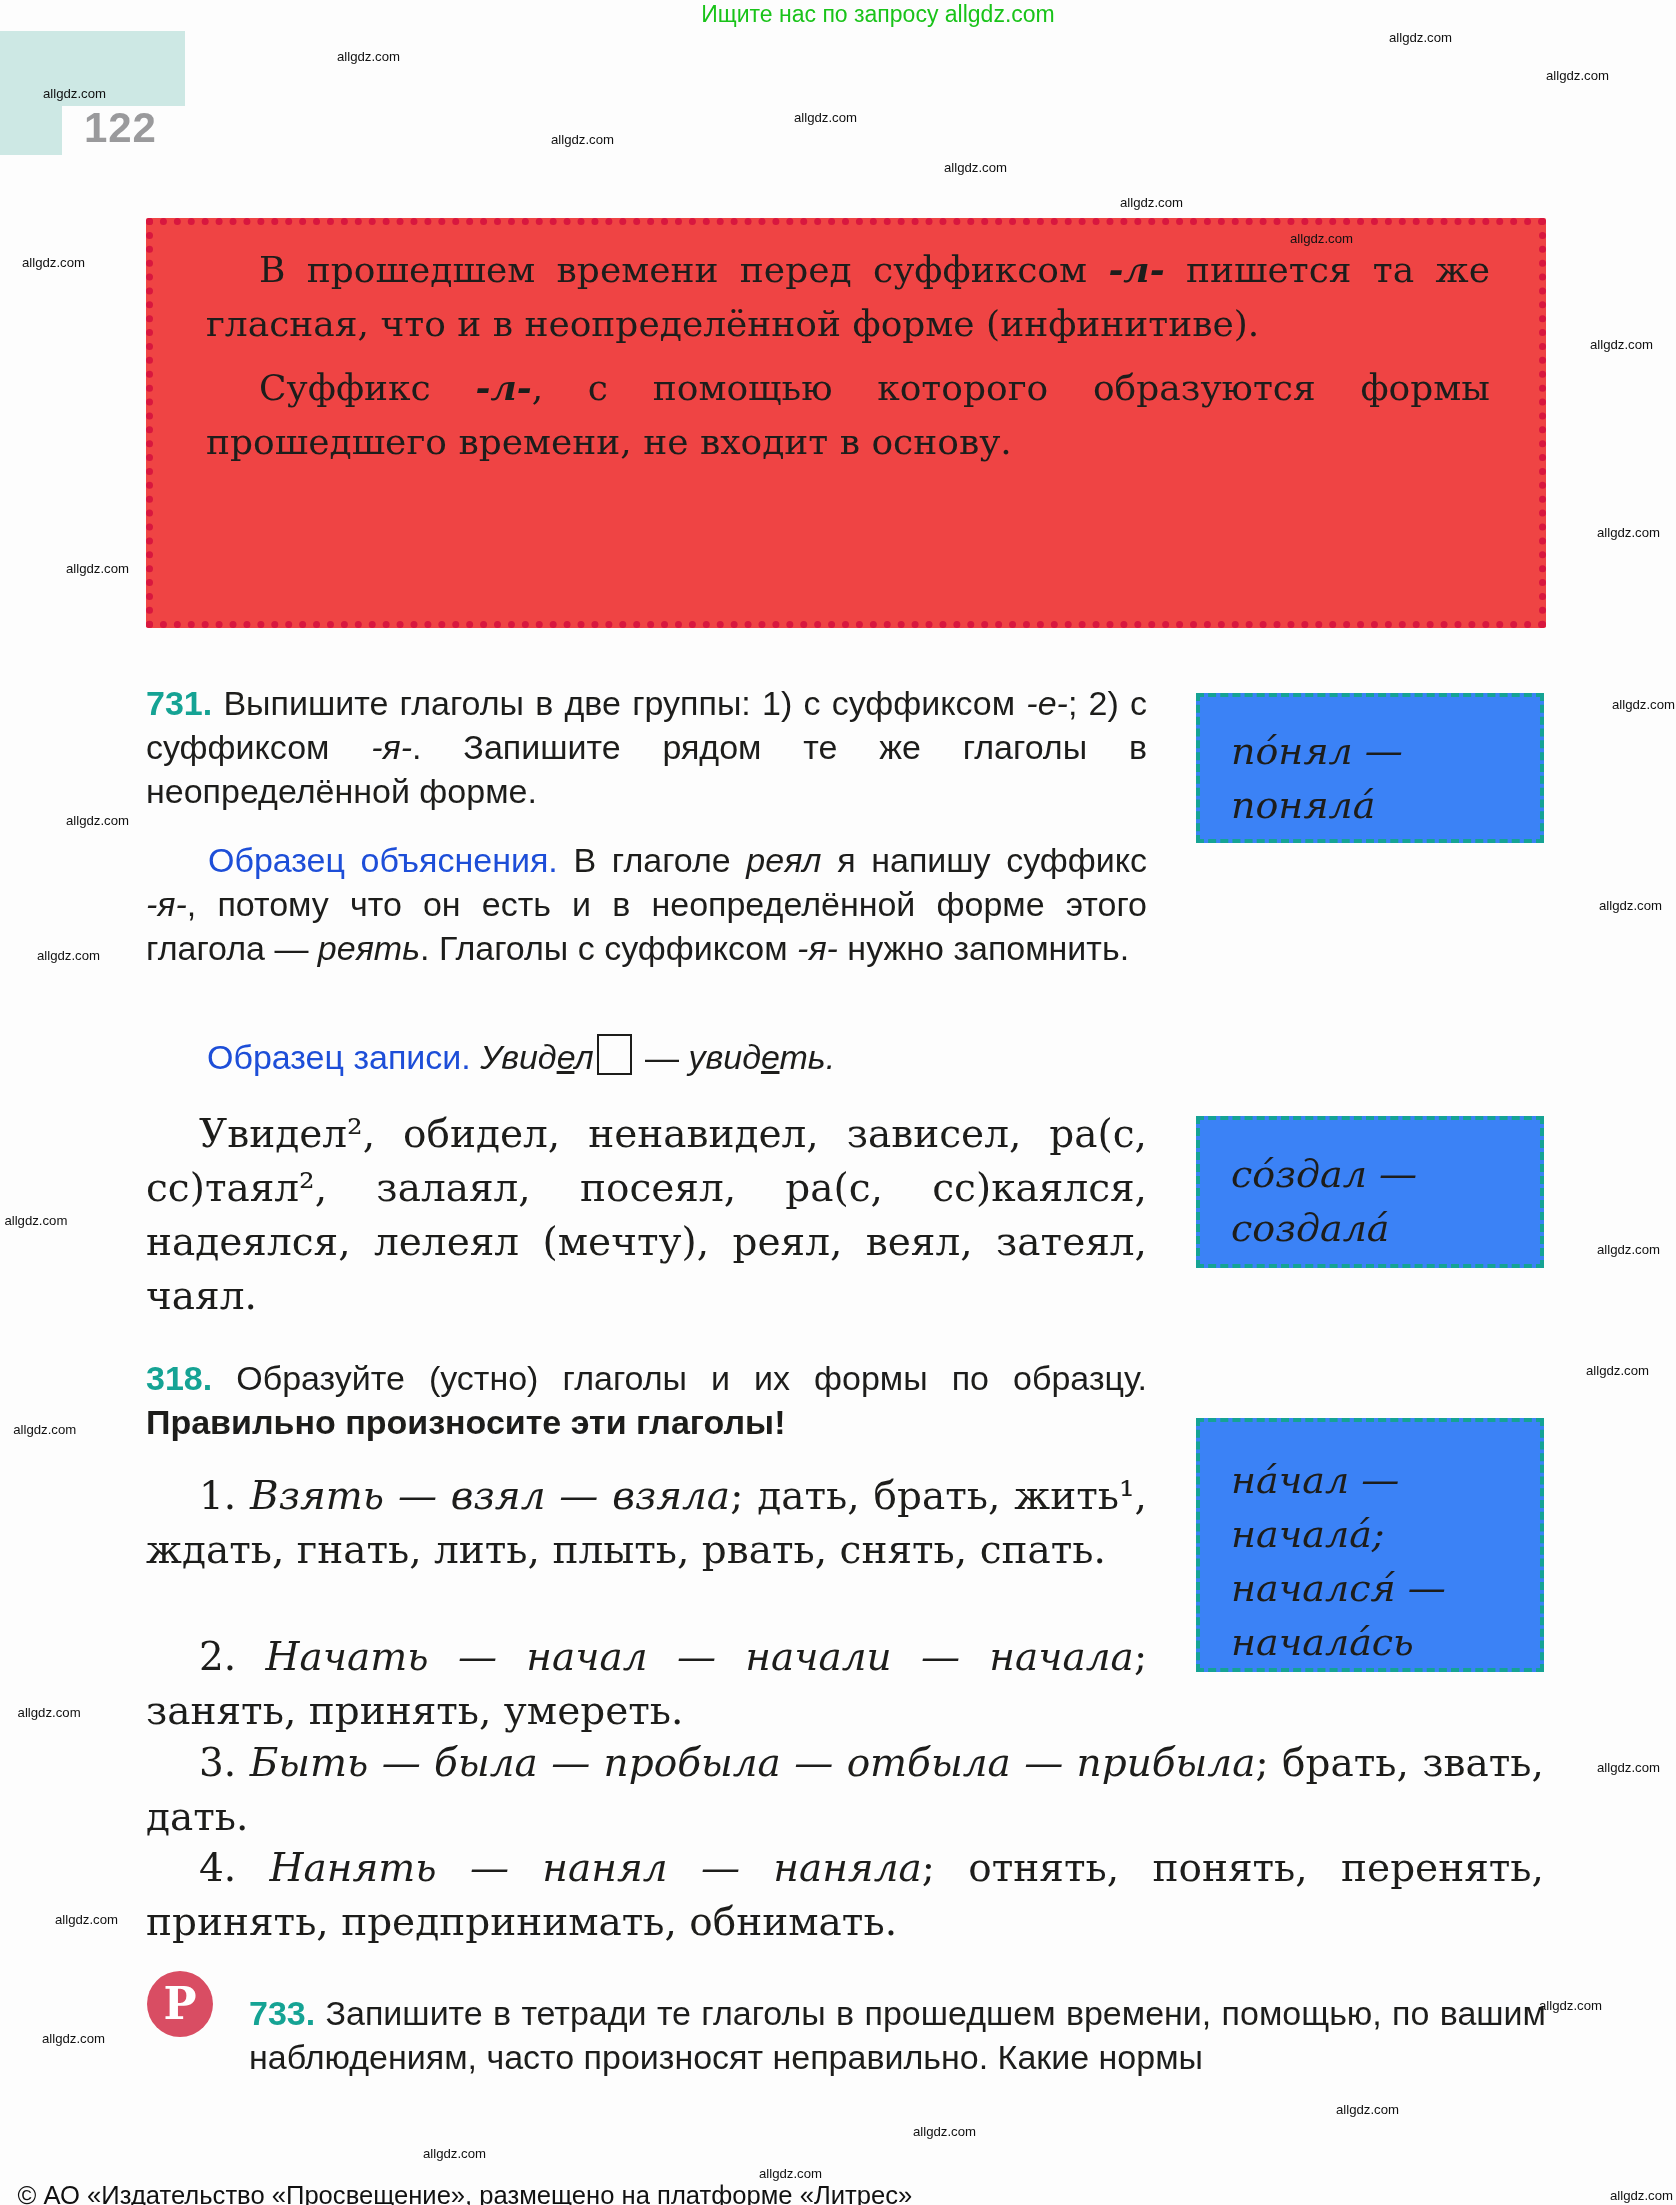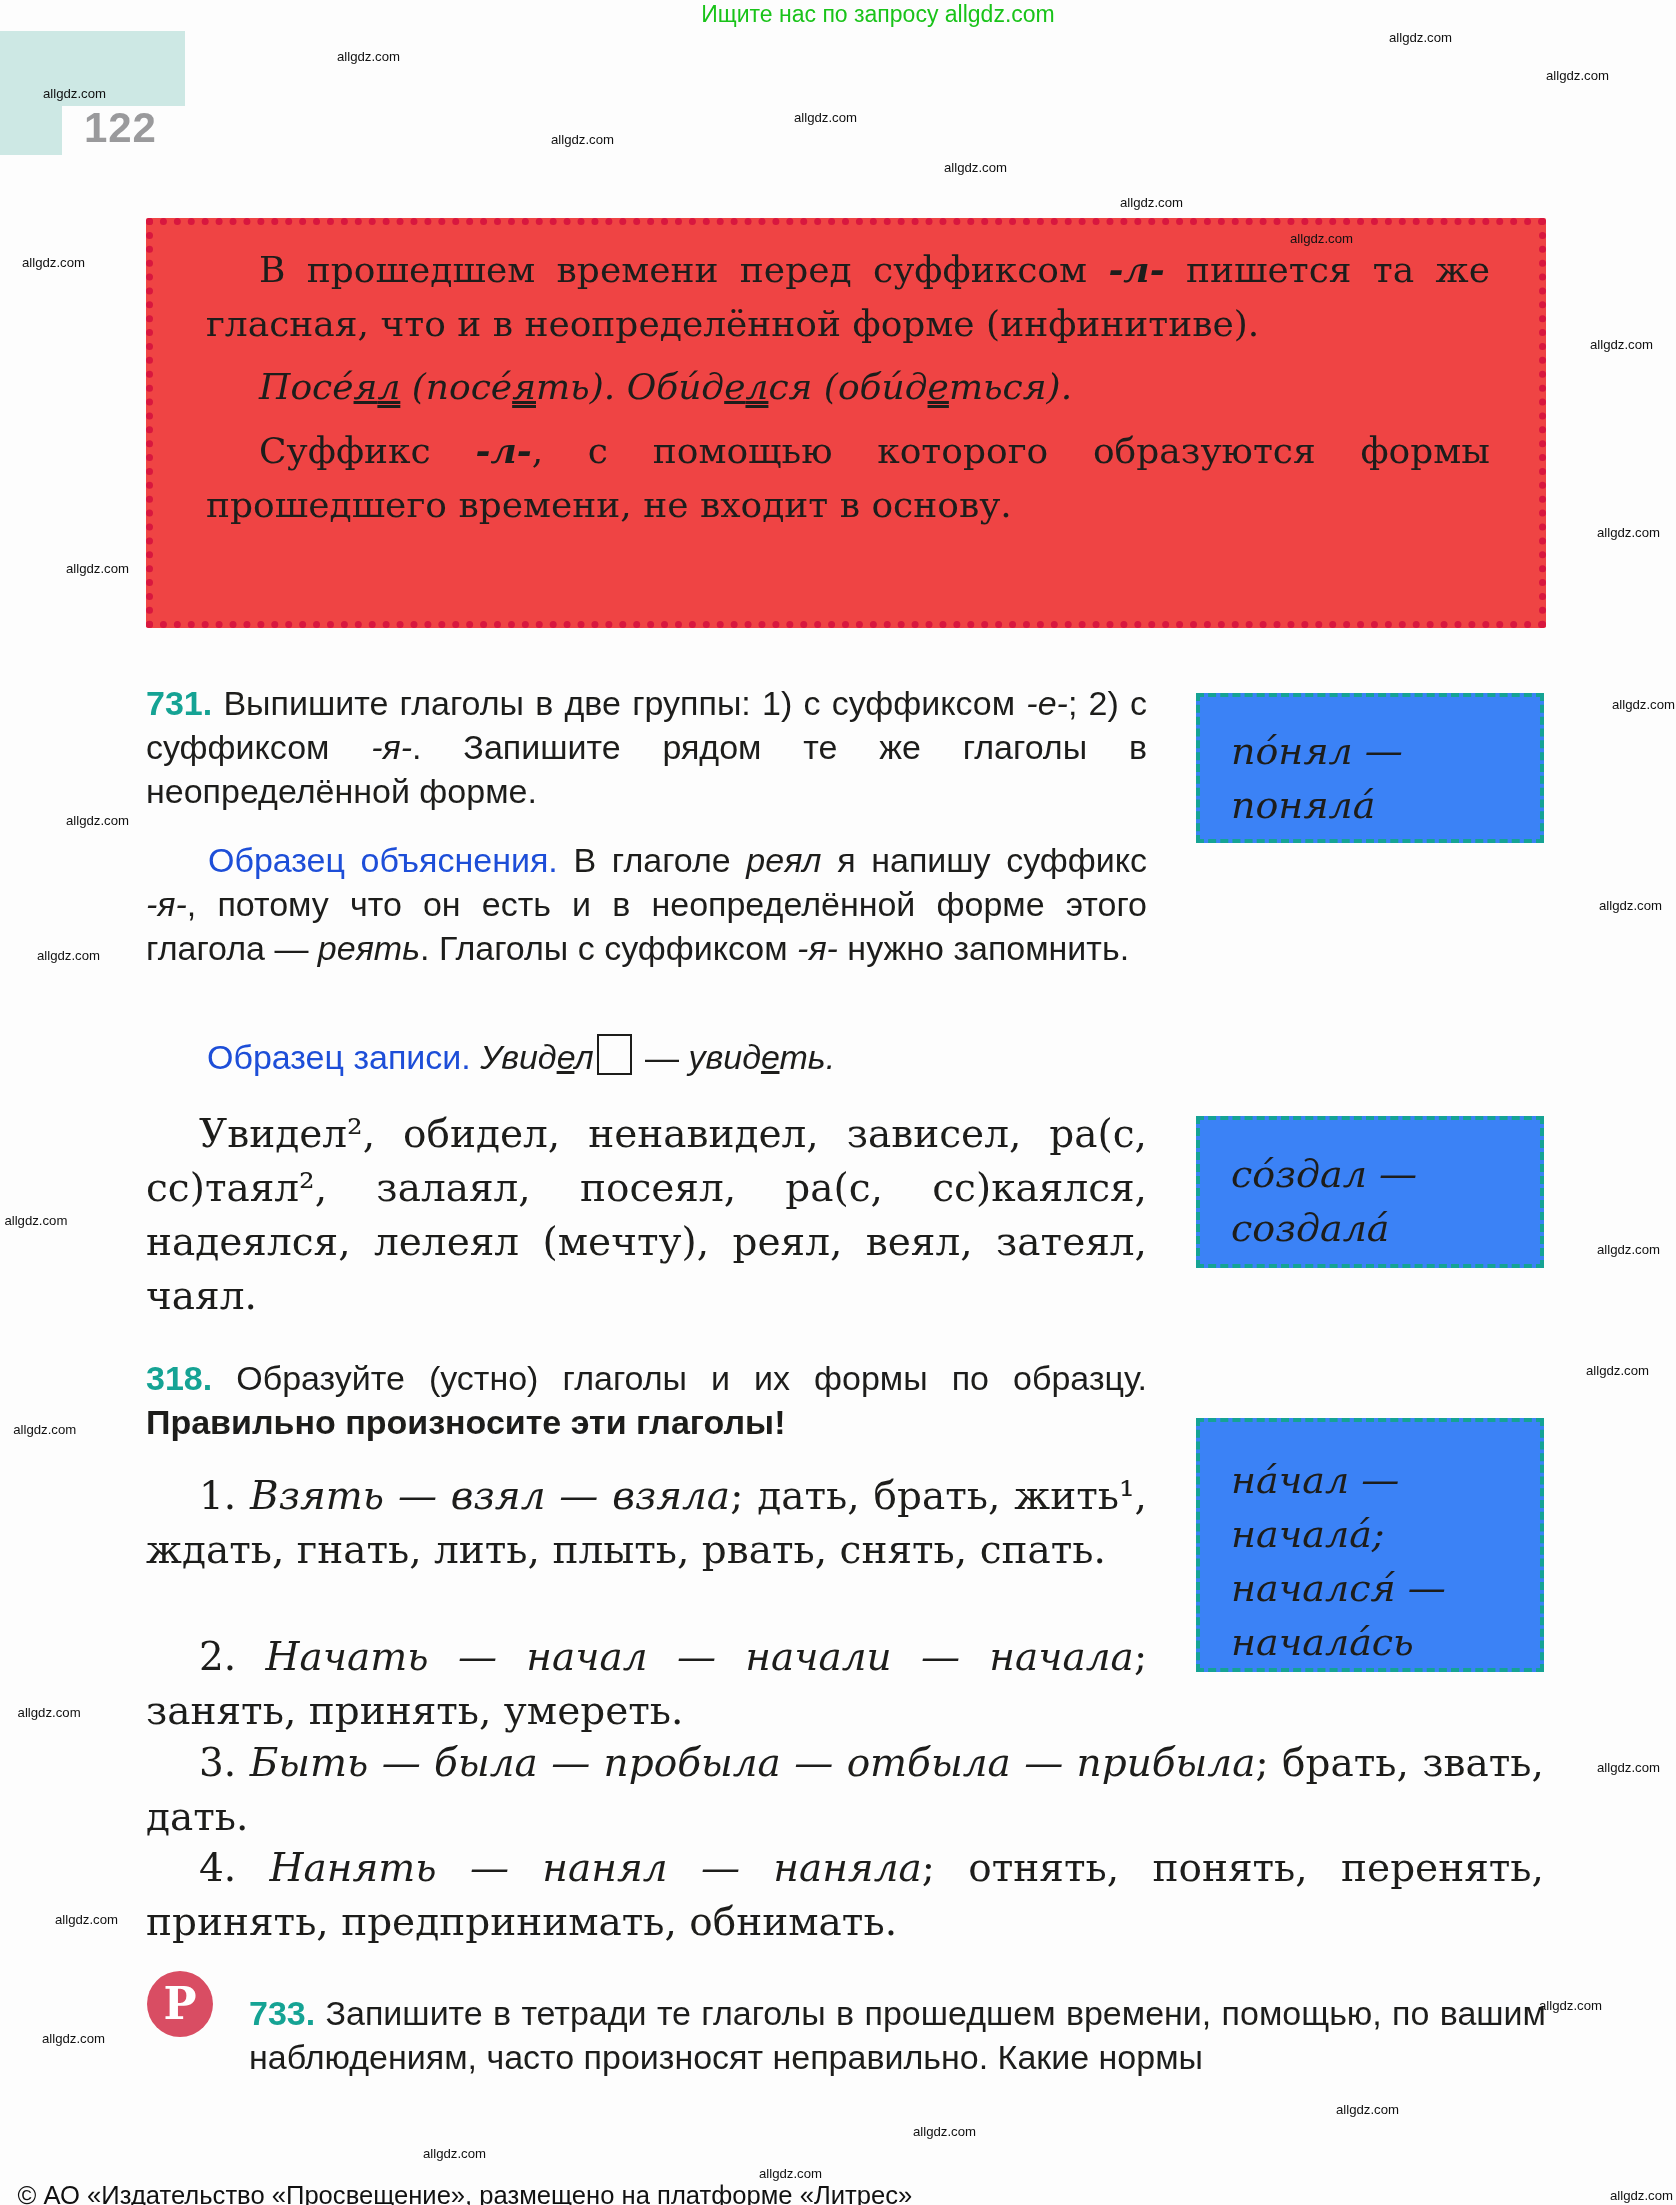--- a/index.html
+++ b/index.html
@@ -64,26 +64,20 @@
 <div class="abs top-banner">Ищите нас по запросу allgdz.com</div>
 
 <div class="abs corner-block"></div>
 <div class="abs corner-block2"></div>
 <div class="abs page-num">122</div>
 
 <div class="abs rule-box">
   <div class="serif rule-text" style="padding: 17px 49px 0 53px;">
     <p class="indent">
       <span>В прошедшем времени перед суффиксом </span><span class="it b">-л-</span><span> пишется та же гласная, что и в неопределённой форме (инфинитиве).</span>
-    </p>
-    <p class="indent it" style="margin-top: 8.8px;">
-      <span>Посе́</span><u class="sng">я</u><u class="dbl">л</u>
-      <span>(посе́</span><u class="dbl">я</u><span>ть).</span>
-      <span>Оби́д</span><u class="sng">е</u><u class="dbl">л</u><span>ся</span>
-      <span>(оби́д</span><u class="dbl">е</u><span>ться).</span>
     </p>
     <p class="indent" style="margin-top: 8.8px;">
       <span>Суффикс </span><span class="it b">-л-</span><span>, с помощью которого образуются формы прошедшего времени, не входит в основу.</span>
     </p>
   </div>
 </div>
 
 <div class="abs sans task" style="left: 146px; top: 681px; width: 1001px; text-align: justify;">
   <span class="task-num">731.</span>
   <span>Выпишите глаголы в две группы: 1) с суффиксом </span><span class="it">-е-</span><span>; 2) с суффиксом </span><span class="it">-я-</span><span>. Запишите рядом те же глаголы в неопределённой форме.</span>

